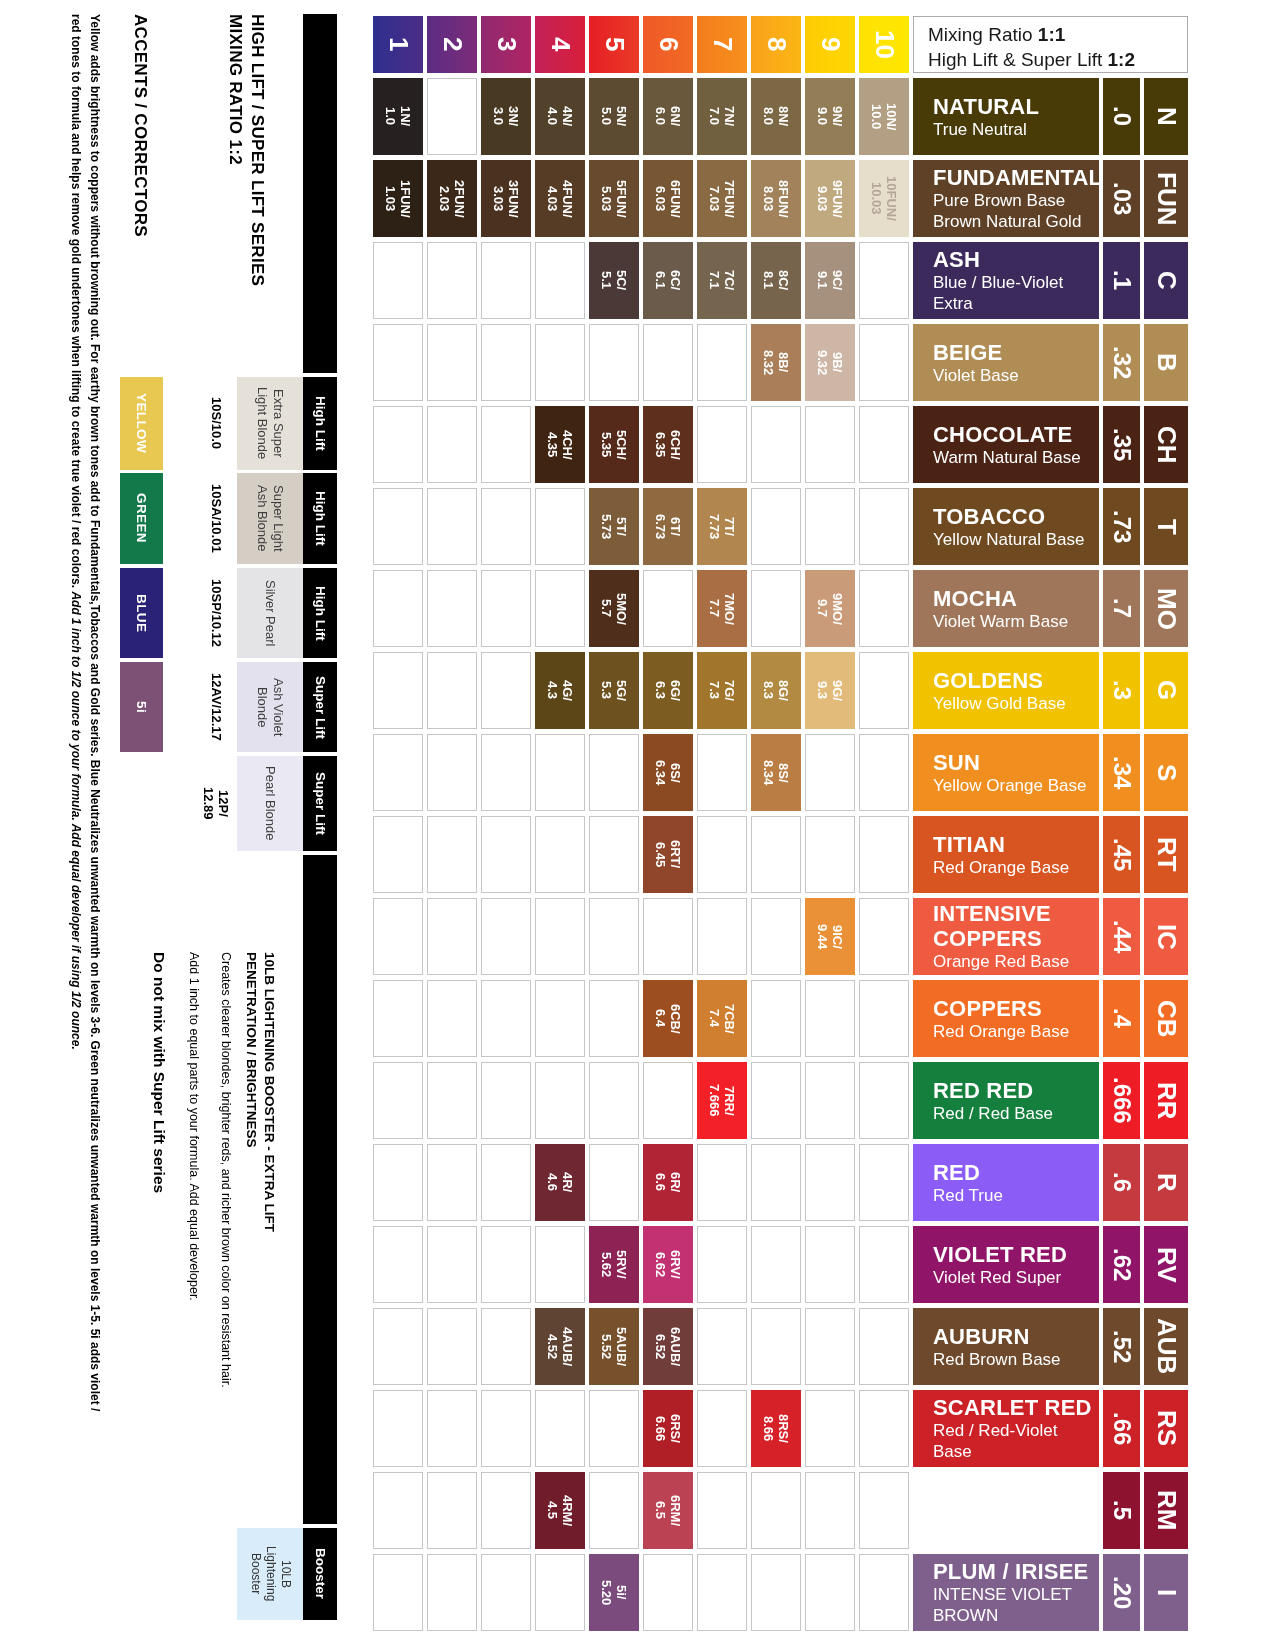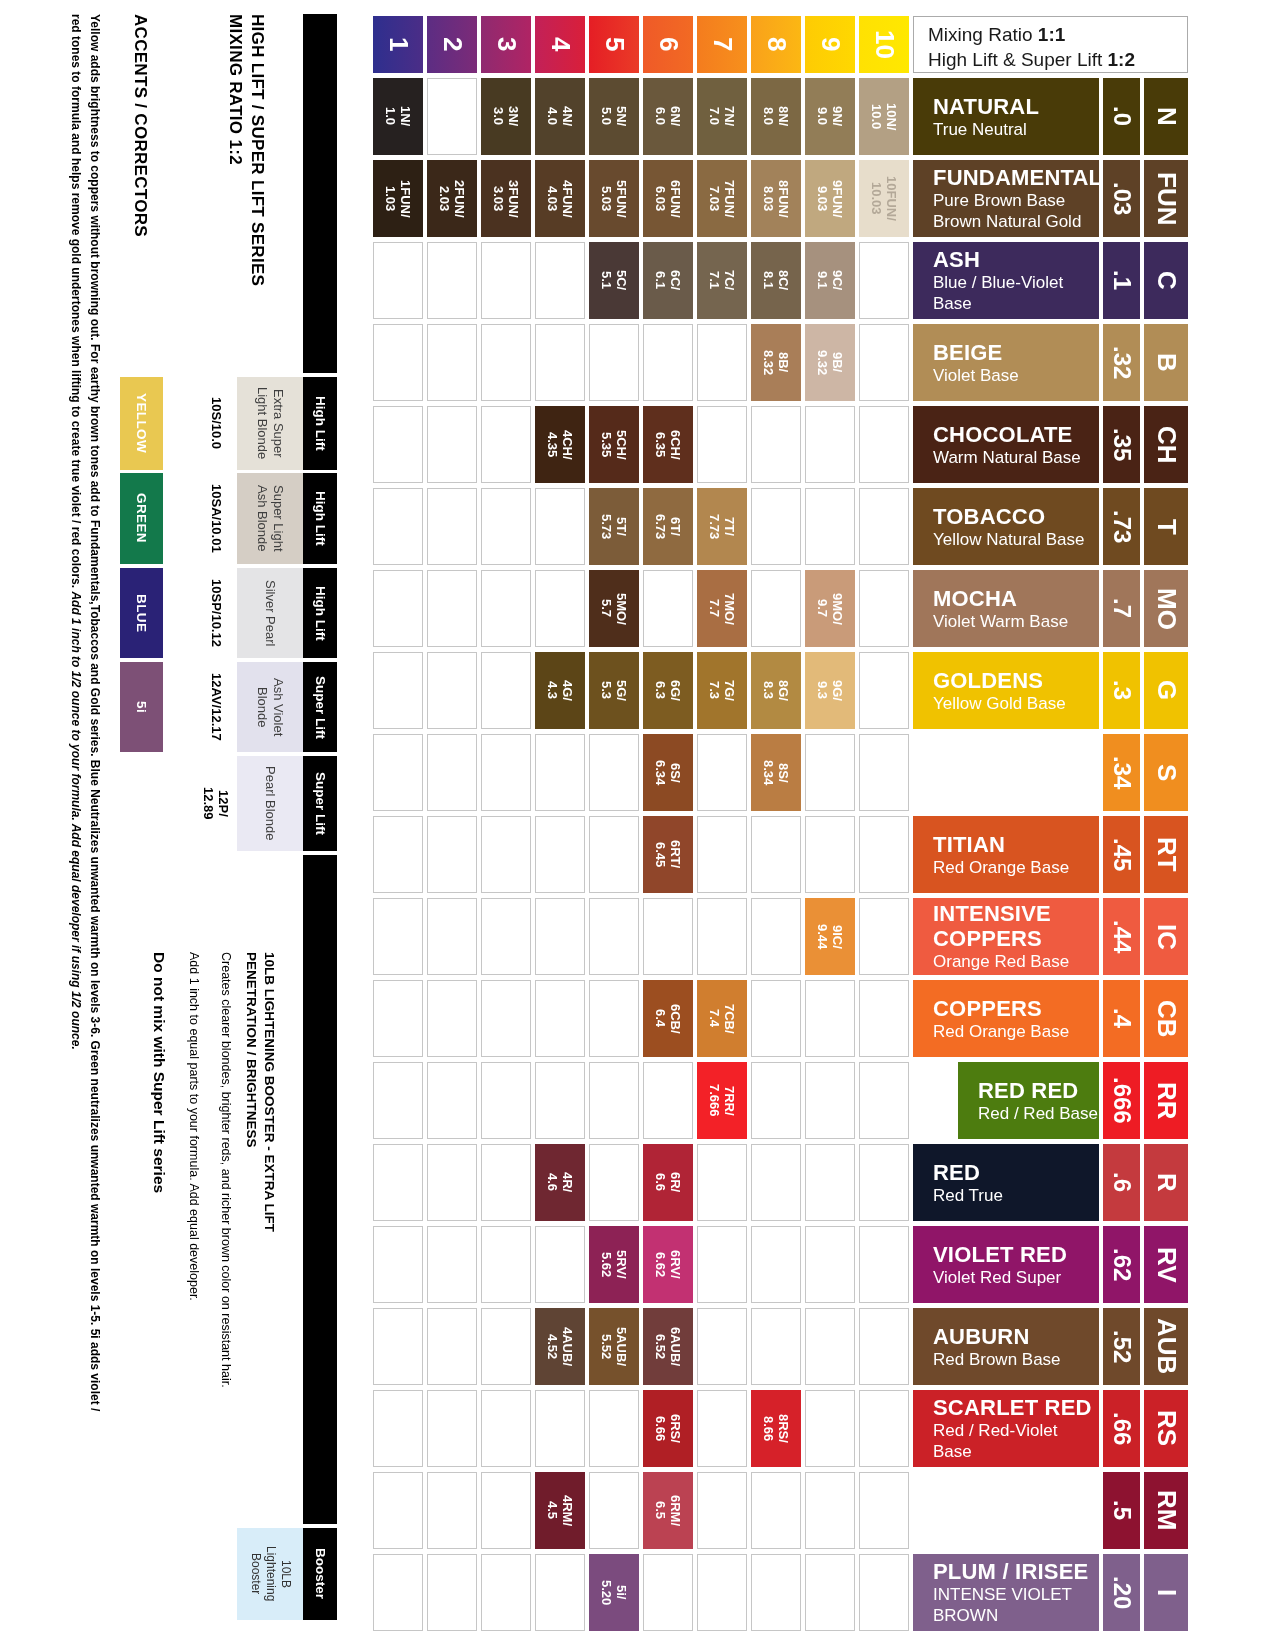--- a/index.html
+++ b/index.html
@@ -345,21 +345,21 @@
       </div>
       <div class="cell" style="grid-area: 4 / 9; background: rgb(166, 145, 126);">
         <div class="vt">
           <div>9C/</div>
           <div>9.1</div>
         </div>
       </div>
       <div class="cell empty" style="grid-area: 4 / 10;"></div>
       <div class="band" style="grid-area: 4 / 11; background: rgb(61, 42, 92);">
         <div class="nm">ASH</div>
-        <div class="sub">Blue / Blue-Violet Base</div>
+        <div class="sub">Blue / Blue-Violet Extra</div>
       </div>
       <div class="codecell" style="grid-area: 4 / 12; background: rgb(61, 42, 92);">
         <div class="vt">
           <div>.1</div>
         </div>
       </div>
       <div class="lettercell" style="grid-area: 4 / 13; background: rgb(61, 42, 92);">
         <div class="vt">
           <div>C</div>
         </div>
@@ -582,20 +582,24 @@
       </div>
       <div class="cell empty" style="grid-area: 10 / 7;"></div>
       <div class="cell" style="grid-area: 10 / 8; background: rgb(186, 125, 67);">
         <div class="vt">
           <div>8S/</div>
           <div>8.34</div>
         </div>
       </div>
       <div class="cell empty" style="grid-area: 10 / 9;"></div>
       <div class="cell empty" style="grid-area: 10 / 10;"></div>
+      <div class="band" style="grid-area: 10 / 11; background: rgb(240, 142, 31);">
+        <div class="nm">SUN</div>
+        <div class="sub">Yellow Orange Base</div>
+      </div>
       <div class="codecell" style="grid-area: 10 / 12; background: rgb(240, 142, 31);">
         <div class="vt">
           <div>.34</div>
         </div>
       </div>
       <div class="lettercell" style="grid-area: 10 / 13; background: rgb(240, 142, 31);">
         <div class="vt">
           <div>S</div>
         </div>
       </div>
@@ -700,21 +704,21 @@
       <div class="cell empty" style="grid-area: 14 / 6;"></div>
       <div class="cell" style="grid-area: 14 / 7; background: rgb(243, 33, 39);">
         <div class="vt">
           <div>7RR/</div>
           <div>7.666</div>
         </div>
       </div>
       <div class="cell empty" style="grid-area: 14 / 8;"></div>
       <div class="cell empty" style="grid-area: 14 / 9;"></div>
       <div class="cell empty" style="grid-area: 14 / 10;"></div>
-      <div class="band" style="grid-area: 14 / 11; background: #4d7c0f; margin-left: 45px;">
+      <div class="band" style="grid-area: 14 / 11; background: #15803d;">
         <div class="nm">RED RED</div>
         <div class="sub">Red / Red Base</div>
       </div>
       <div class="codecell" style="grid-area: 14 / 12; background: rgb(238, 28, 36);">
         <div class="vt">
           <div>.666</div>
         </div>
       </div>
       <div class="lettercell" style="grid-area: 14 / 13; background: rgb(238, 28, 36);">
         <div class="vt">
@@ -734,21 +738,21 @@
       <div class="cell" style="grid-area: 15 / 6; background: rgb(176, 36, 54);">
         <div class="vt">
           <div>6R/</div>
           <div>6.6</div>
         </div>
       </div>
       <div class="cell empty" style="grid-area: 15 / 7;"></div>
       <div class="cell empty" style="grid-area: 15 / 8;"></div>
       <div class="cell empty" style="grid-area: 15 / 9;"></div>
       <div class="cell empty" style="grid-area: 15 / 10;"></div>
-      <div class="band" style="grid-area: 15 / 11; background: #0f172a;">
+      <div class="band" style="grid-area: 15 / 11; background: #8b5cf6;">
         <div class="nm">RED</div>
         <div class="sub">Red True</div>
       </div>
       <div class="codecell" style="grid-area: 15 / 12; background: rgb(196, 58, 62);">
         <div class="vt">
           <div>.6</div>
         </div>
       </div>
       <div class="lettercell" style="grid-area: 15 / 13; background: rgb(196, 58, 62);">
         <div class="vt">

